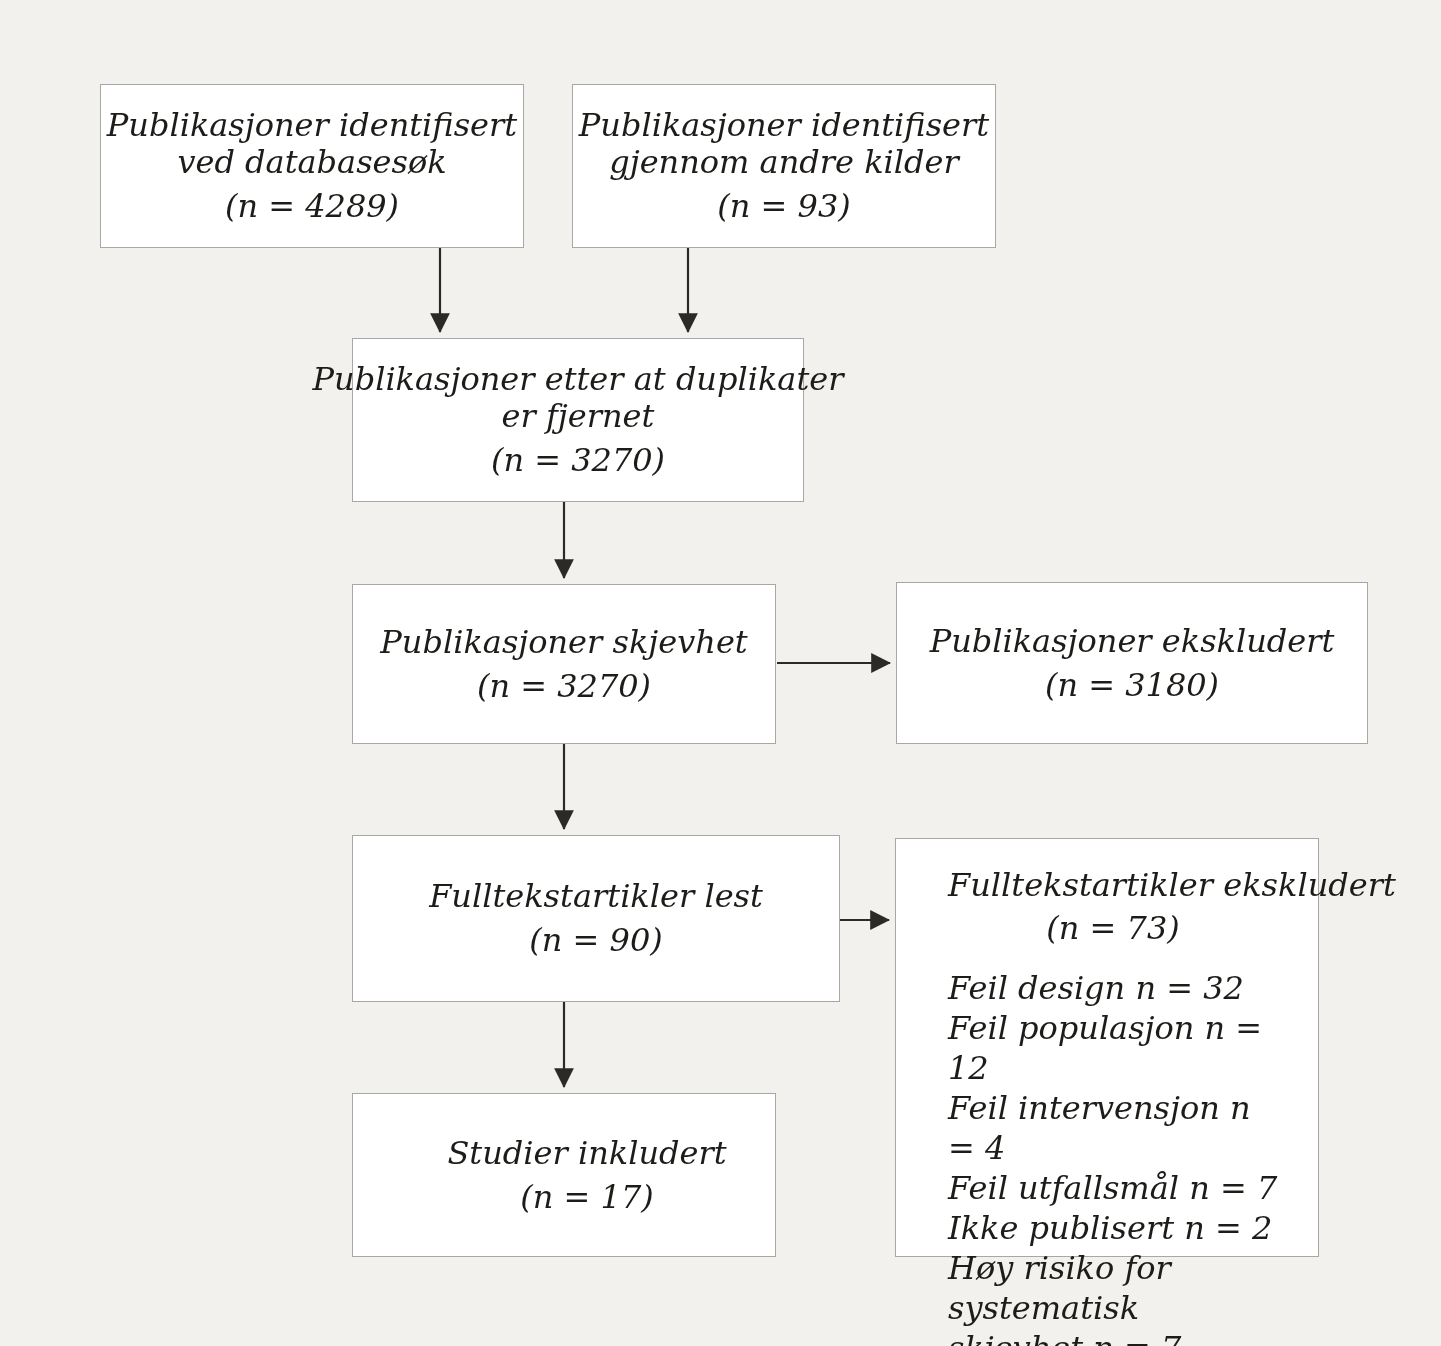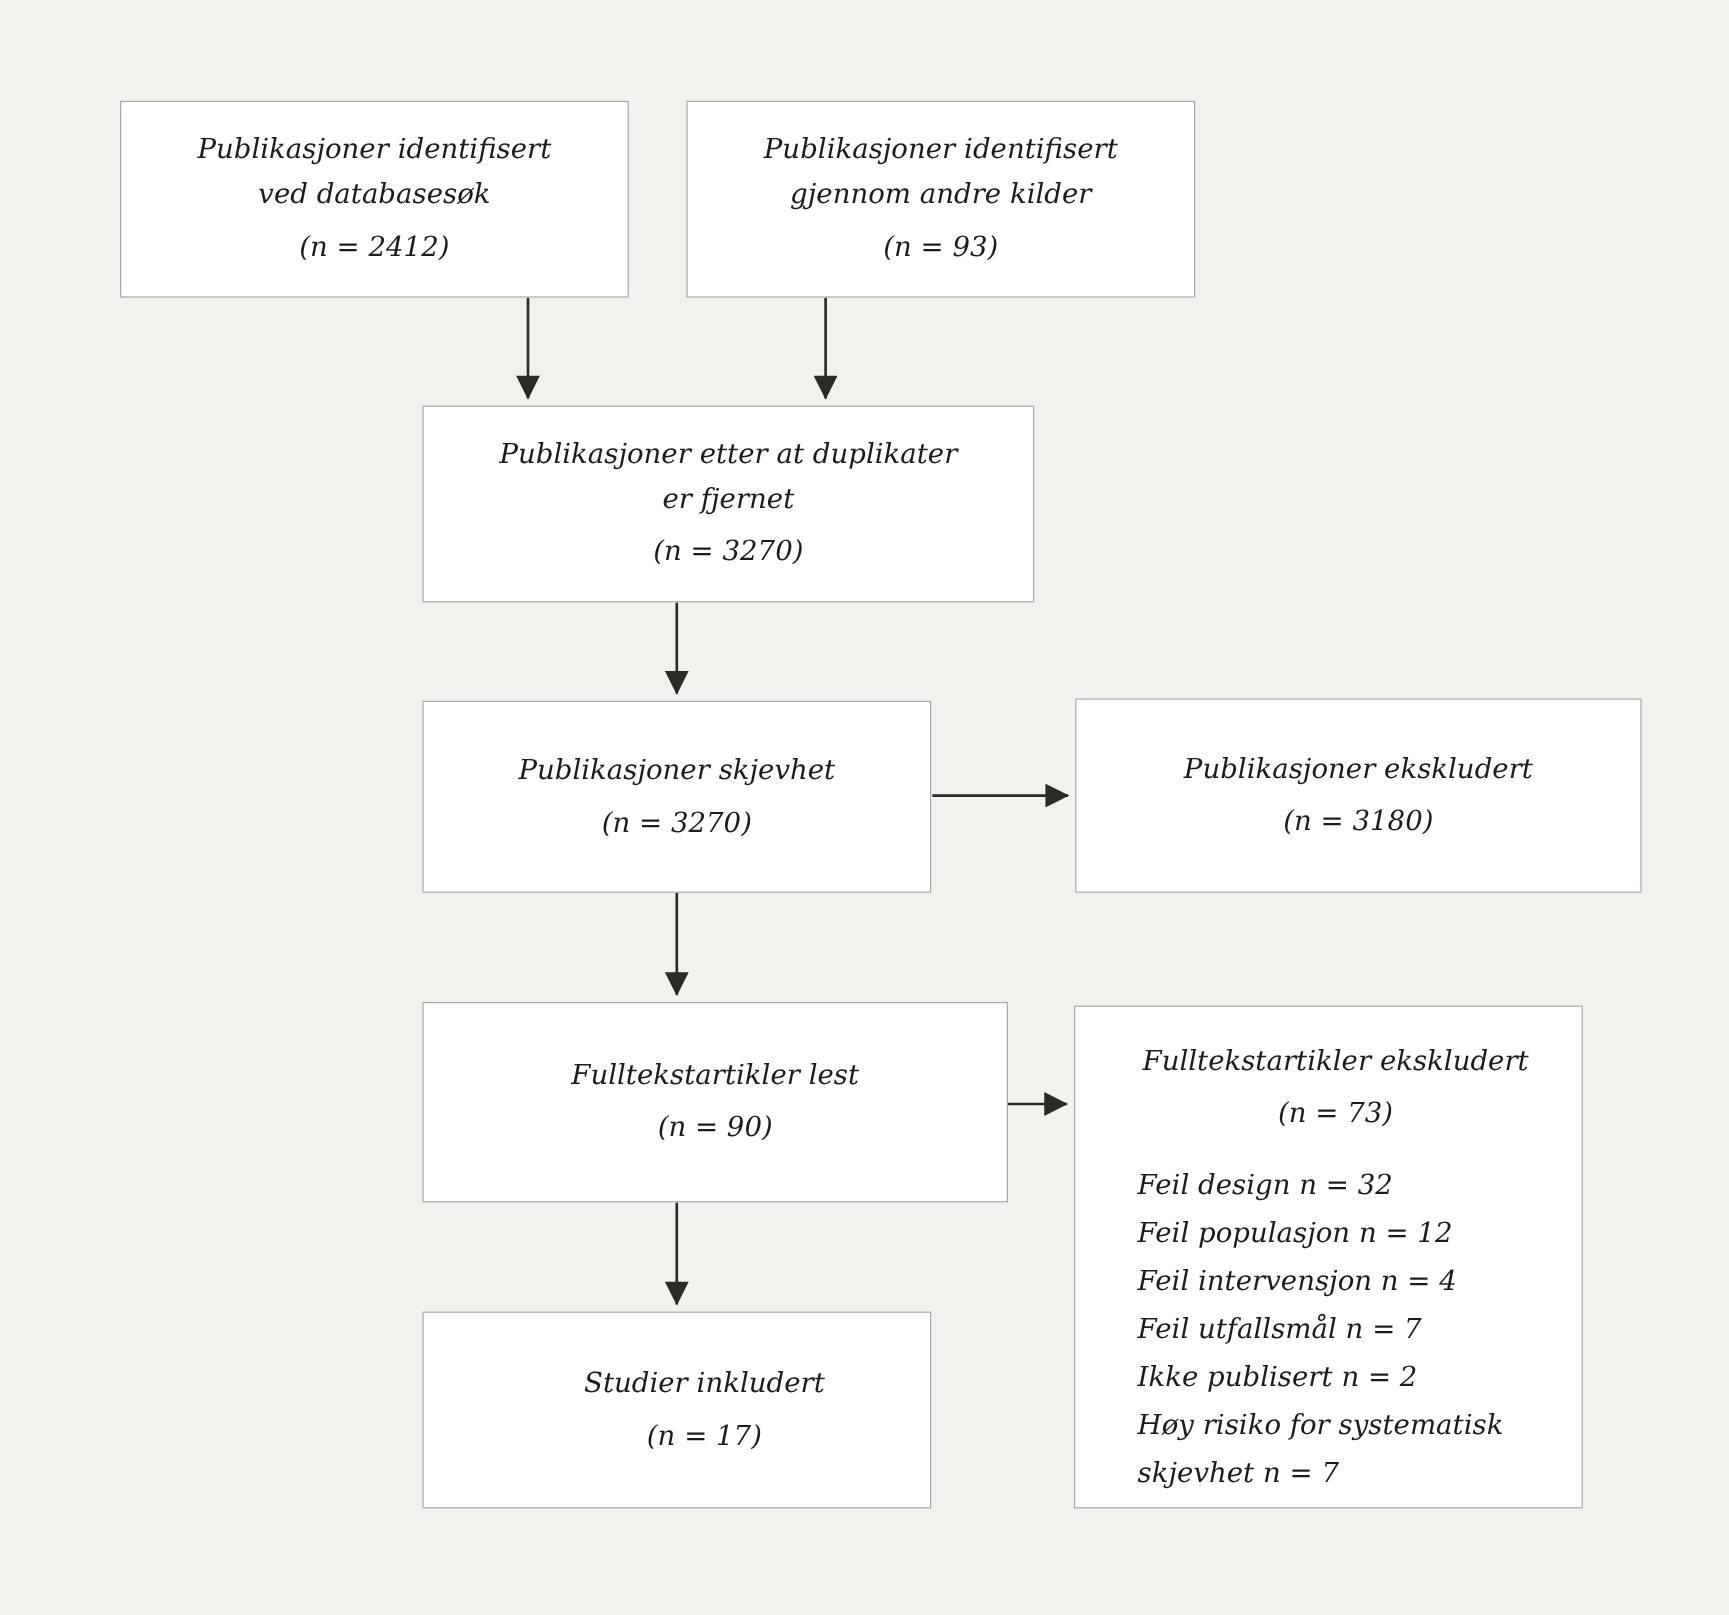--- a/index.html
+++ b/index.html
@@ -26,21 +26,21 @@
   .box {
     position: absolute;
     box-sizing: border-box;
     background: #ffffff;
     border: 1px solid #a8a7a5;
     display: flex;
     flex-direction: column;
     align-items: center;
     justify-content: center;
     text-align: center;
-    font-size: 23px;
+    font-size: 32px;
     line-height: 37px;
   }
   .box .line {
     white-space: nowrap;
   }
   .box .count {
     margin-top: 7px;
   }
   .box--detail {
     justify-content: flex-start;
@@ -75,30 +75,30 @@
     <line x1="564" y1="502" x2="564" y2="578" stroke="#2c2a27" stroke-width="2.2" marker-end="url(#ah)"></line>
     <line x1="564" y1="744" x2="564" y2="829" stroke="#2c2a27" stroke-width="2.2" marker-end="url(#ah)"></line>
     <line x1="564" y1="1002" x2="564" y2="1087" stroke="#2c2a27" stroke-width="2.2" marker-end="url(#ah)"></line>
     <line x1="777" y1="663" x2="890" y2="663" stroke="#2c2a27" stroke-width="2.2" marker-end="url(#ah)"></line>
     <line x1="777" y1="920" x2="889" y2="920" stroke="#2c2a27" stroke-width="2.2" marker-end="url(#ah)"></line>
   </svg>
 
   <div class="box" style="left:100px; top:84px; width:424px; height:164px;">
     <div class="line">Publikasjoner identifisert</div>
     <div class="line">ved databasesøk</div>
-    <div class="count">(n = 2412)</div>
+    <div class="count">(n = 4289)</div>
   </div>
 
   <div class="box" style="left:572px; top:84px; width:424px; height:164px;">
     <div class="line">Publikasjoner identifisert</div>
     <div class="line">gjennom andre kilder</div>
     <div class="count">(n = 93)</div>
   </div>
 
-  <div class="box" style="left:352px; top:338px; width:510px; height:164px;">
+  <div class="box" style="left:352px; top:338px; width:452px; height:164px;">
     <div class="line">Publikasjoner etter at duplikater</div>
     <div class="line">er fjernet</div>
     <div class="count">(n = 3270)</div>
   </div>
 
   <div class="box" style="left:352px; top:584px; width:424px; height:160px;">
     <div class="line">Publikasjoner skjevhet</div>
     <div class="count">(n = 3270)</div>
   </div>
 

